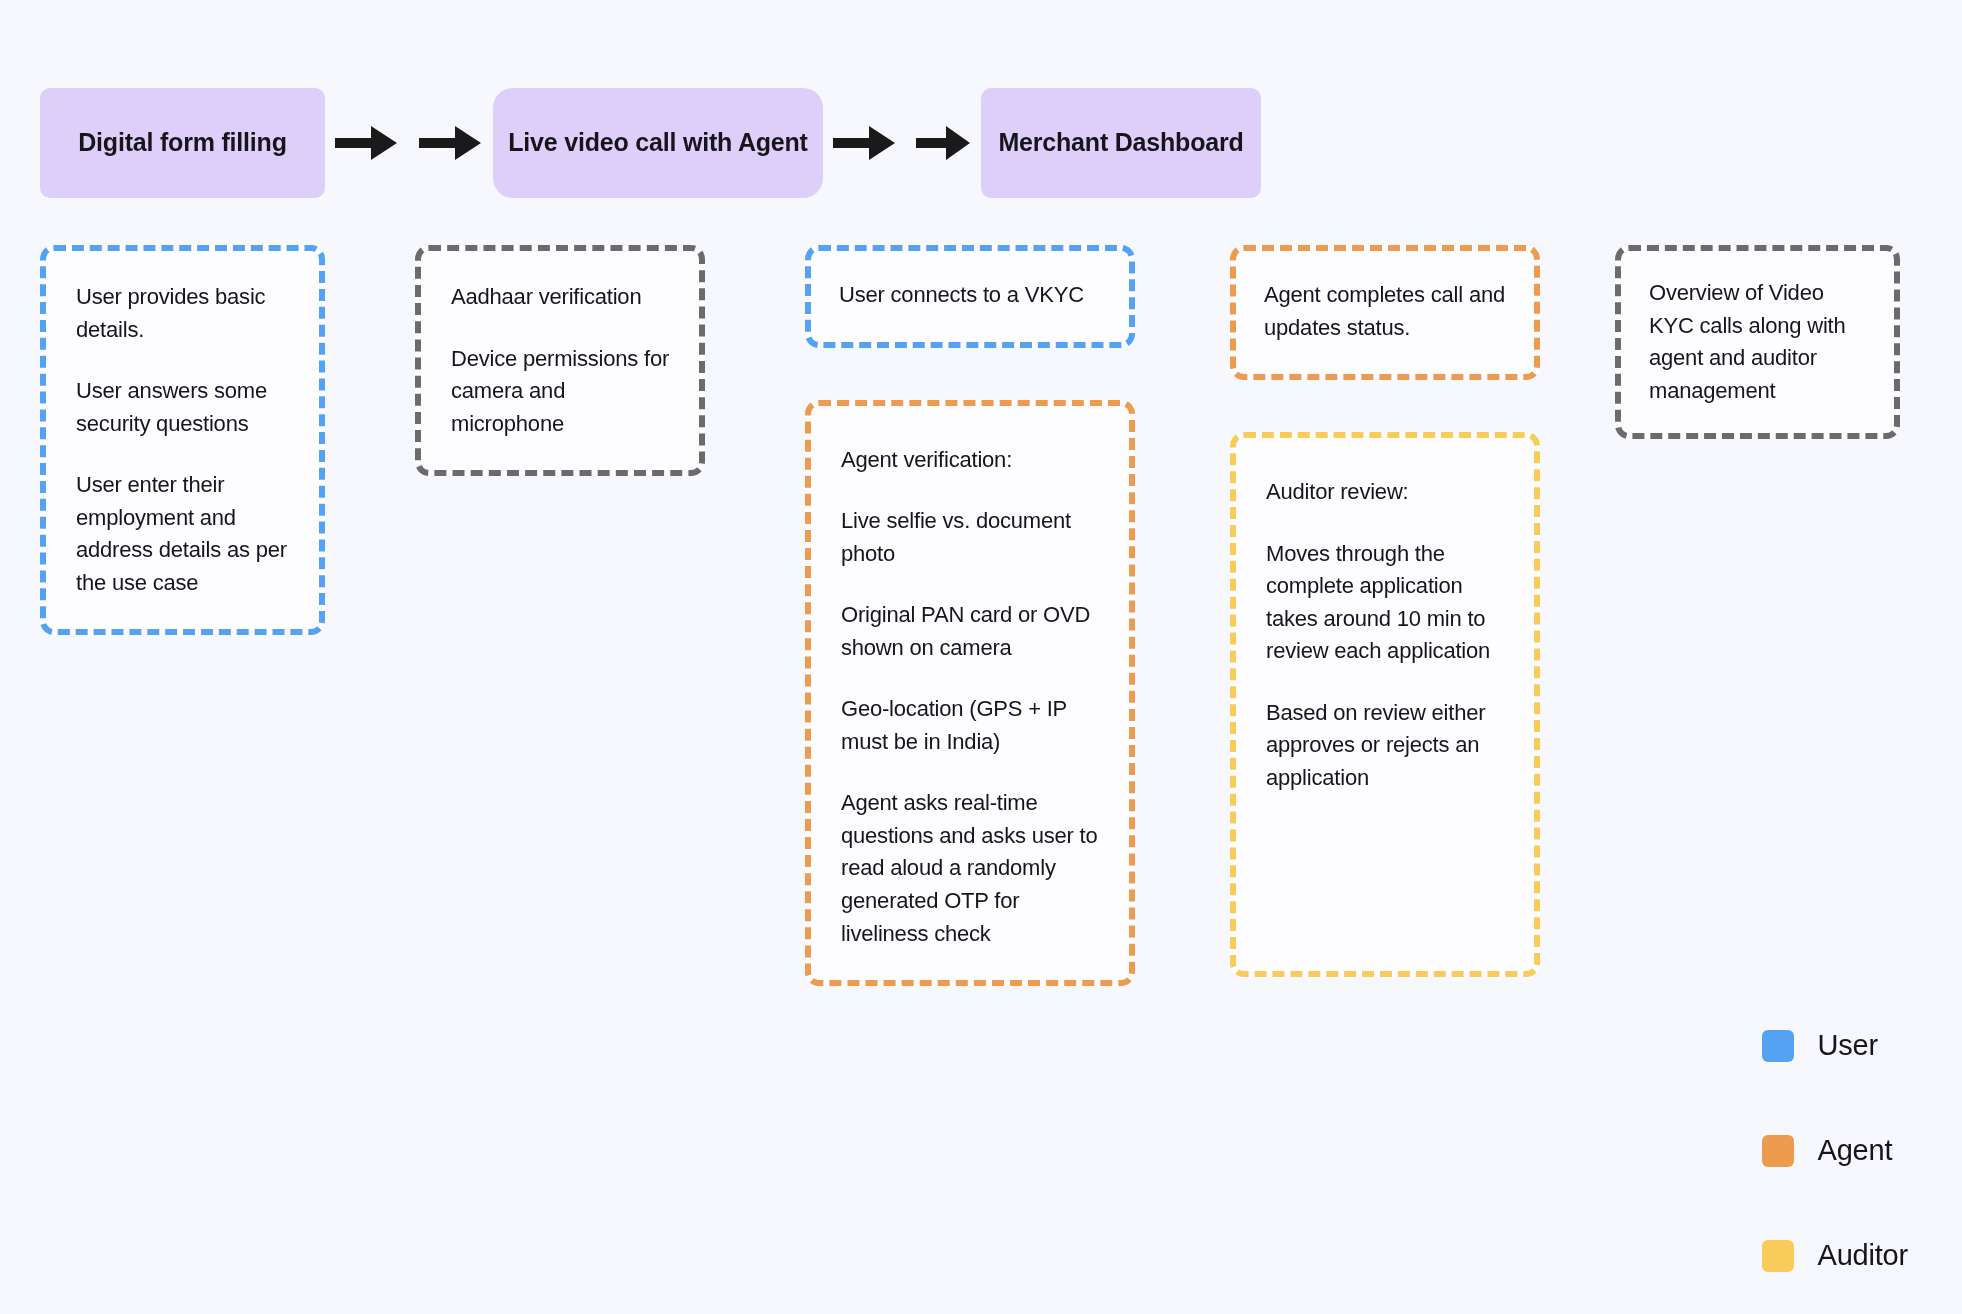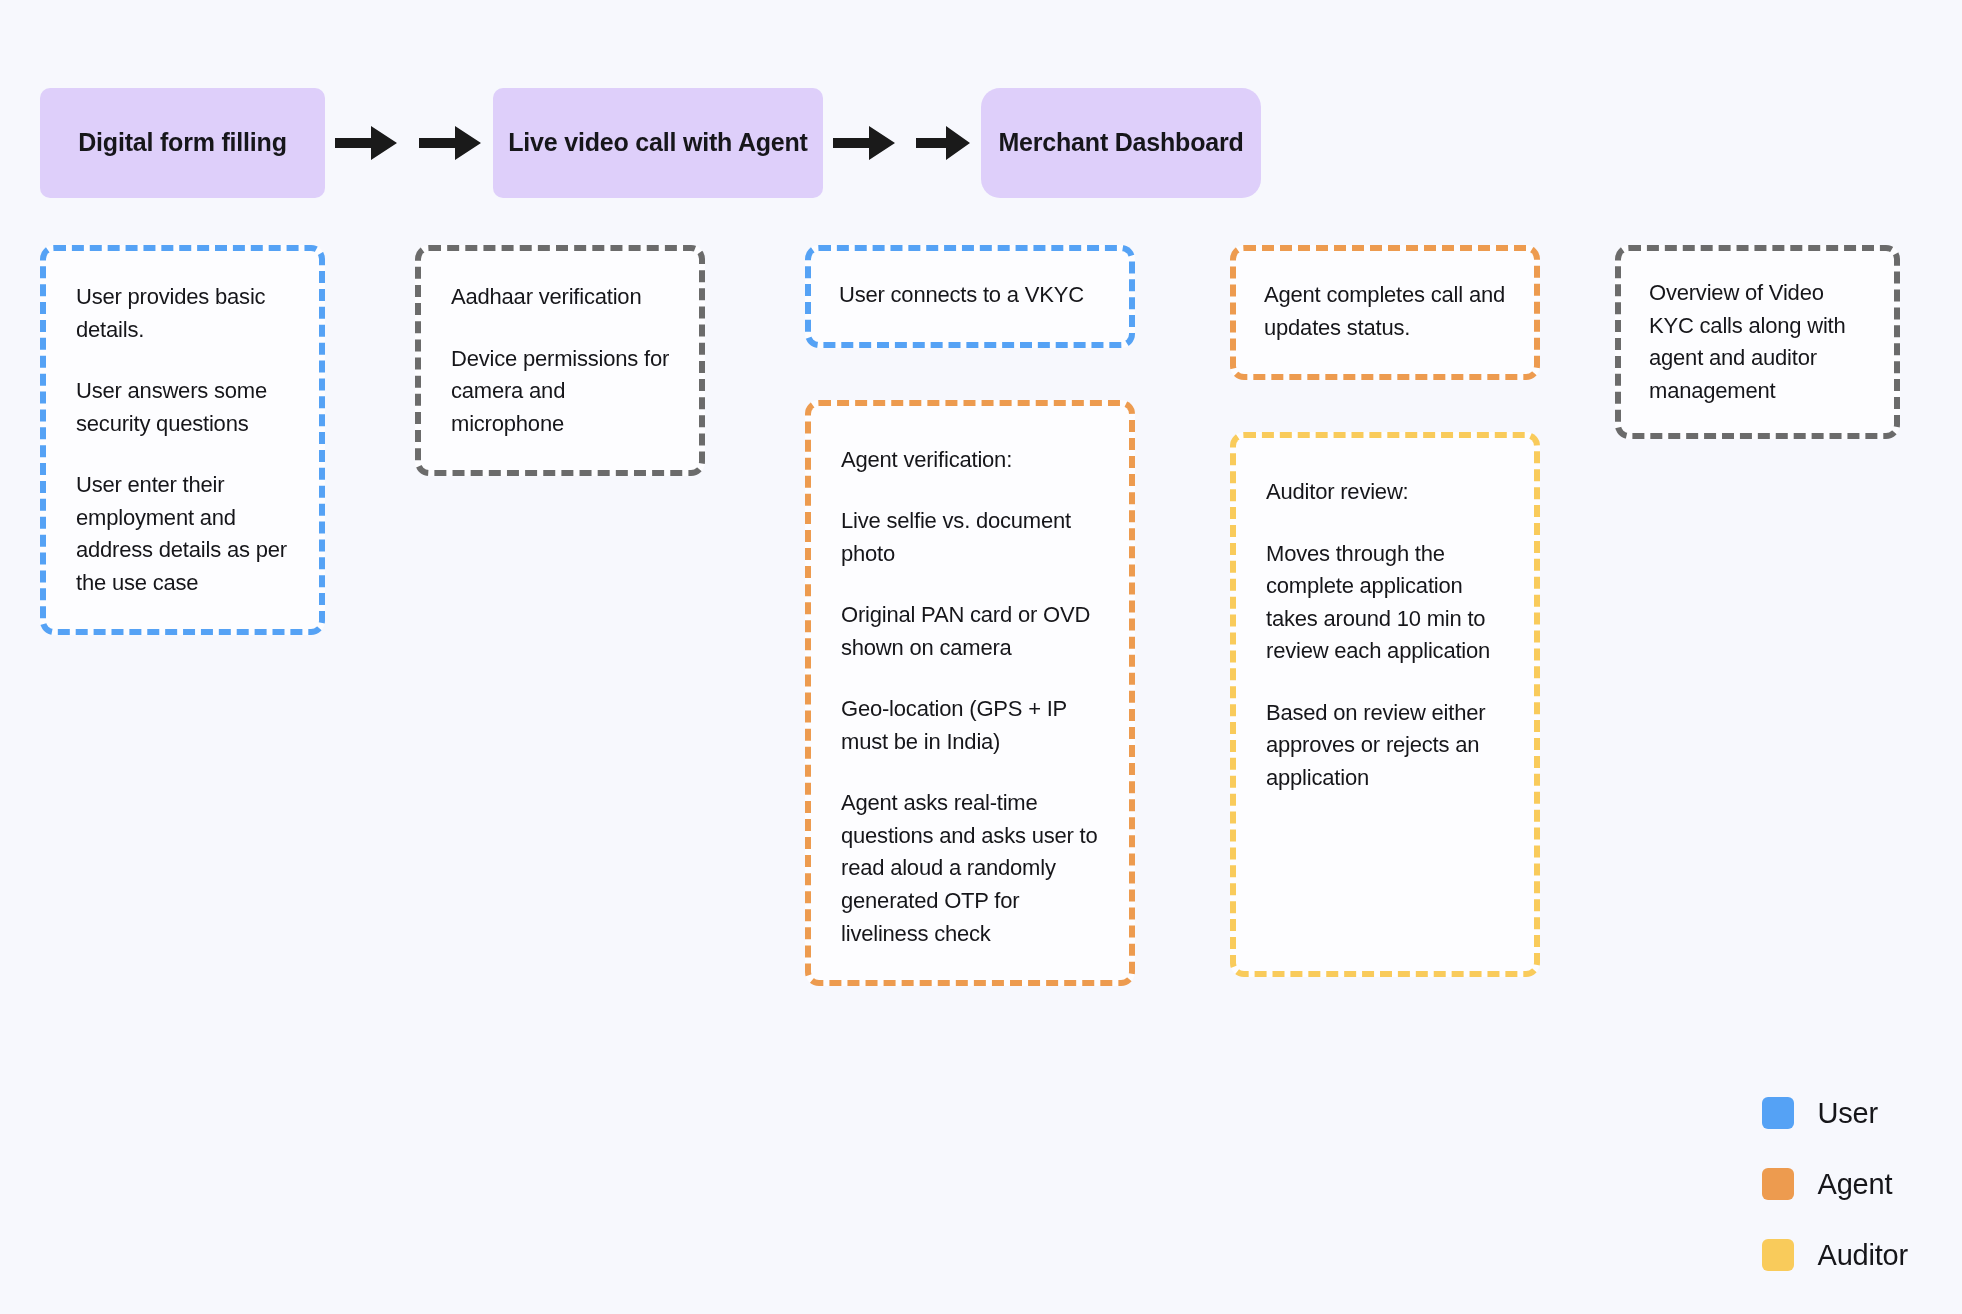--- a/index.html
+++ b/index.html
@@ -94,21 +94,23 @@
   .legend {
     position: absolute;
     right: 54px;
     bottom: 42px;
     display: flex;
     flex-direction: column;
     gap: 38px;
   }
   .legend-item {
     display: flex;
+    align-items: center;
     gap: 24px;
+    margin-top: 34px;
   }
   .legend-swatch {
     width: 32px;
     height: 32px;
     border-radius: 6px;
     flex: 0 0 auto;
   }
   .legend-label {
     font-size: 29px;
     color: #16161a;
@@ -133,38 +135,38 @@
       </svg>
     </div>
 
     <div class="arrow" style="width:84px;height:110px;">
       <svg width="64" height="40" viewBox="0 0 64 40" aria-hidden="true">
         <path d="M0 15 L36 15 L36 3 L62 20 L36 37 L36 25 L0 25 Z" fill="#1a1a1a"></path>
       </svg>
     </div>
 
     <div class="stage-cell">
-      <div class="stage-box" style="width:330px;">
+      <div class="stage-box" style="width:330px;border-radius:20px;">
         <span class="stage-label">Live video call with Agent</span>
       </div>
     </div>
     <div class="arrow" style="width:84px;height:110px;">
       <svg width="64" height="40" viewBox="0 0 64 40" aria-hidden="true">
         <path d="M0 15 L36 15 L36 3 L62 20 L36 37 L36 25 L0 25 Z" fill="#1a1a1a"></path>
       </svg>
     </div>
 
     <div class="arrow" style="width:74px;height:110px;">
       <svg width="56" height="40" viewBox="0 0 56 40" aria-hidden="true">
         <path d="M0 15 L30 15 L30 3 L54 20 L30 37 L30 25 L0 25 Z" fill="#1a1a1a"></path>
       </svg>
     </div>
 
     <div class="stage-cell">
-      <div class="stage-box" style="width:280px;border-radius:19px;">
+      <div class="stage-box" style="width:280px;">
         <span class="stage-label">Merchant Dashboard</span>
       </div>
     </div>
 
   </div>
 
   <div class="col" style="left:40px; width:285px;">
     <div class="card blue" style="width:285px;">
       <p>User provides basic details.</p>
       <p>User answers some security questions</p>

